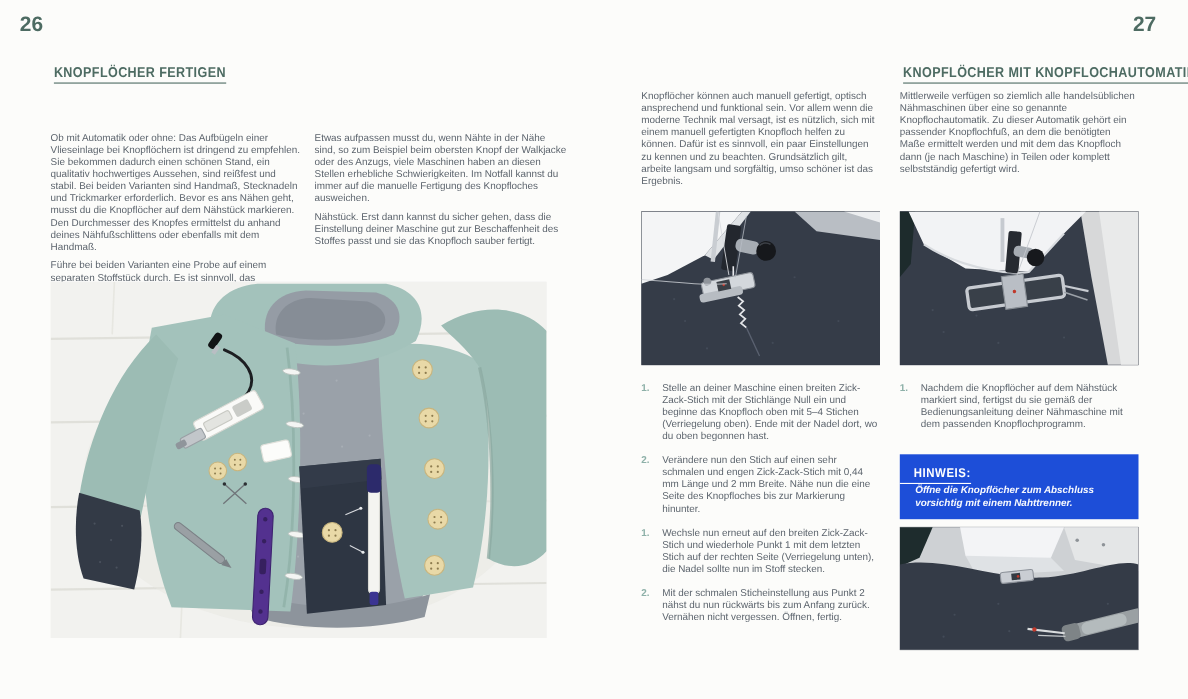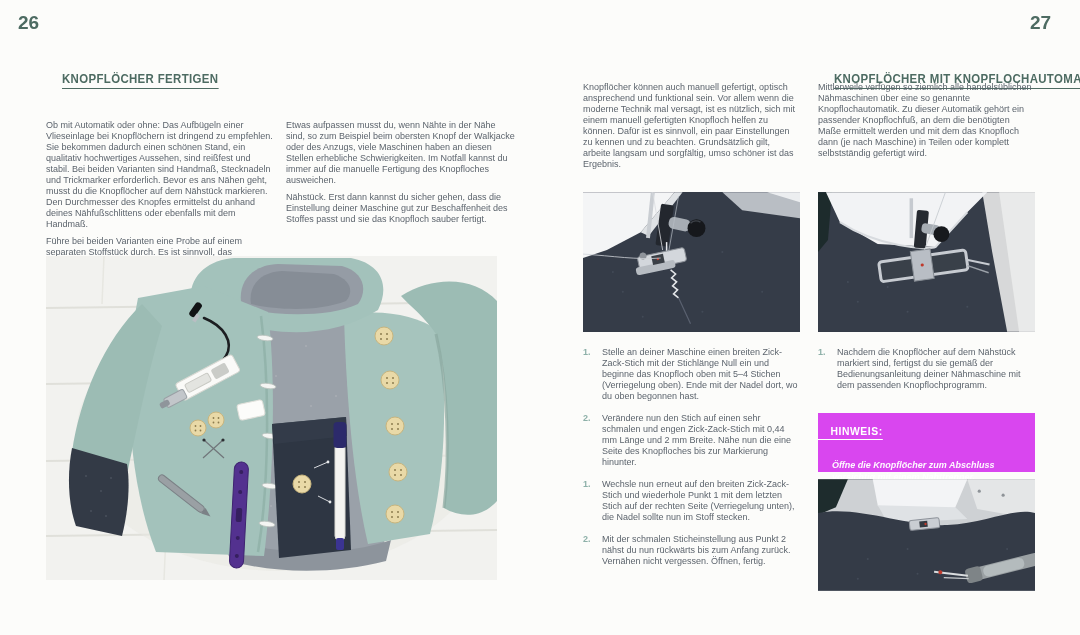--- a/index.html
+++ b/index.html
@@ -10,21 +10,21 @@
     color:#5c646d;
   }
   .page{position:absolute;top:0;height:635px;width:540px;}
   .page-left{left:0;padding-left:40px;}
   .page-right{left:540px;text-decoration:underline;}
   .page-num{
     position:absolute;top:12px;font-size:19px;font-weight:700;color:#4d6b62;
   }
   .page-num.pn-left{left:18px;}
   .heading{
-    position:absolute;margin:16px;font-size:13px;font-weight:700;color:#4d6b62;
+    position:absolute;margin:3px;font-size:13px;font-weight:700;color:#4d6b62;
     letter-spacing:.4px;white-space:nowrap;
   }
   .heading > span{
     display:inline-block;transform:scaleX(.88);transform-origin:left top;
     border-bottom:1.5px solid #4d6b62;padding-bottom:2px;
   }
   p{margin:0 0 6px 0;}
   .body-txt{font-size:9px;line-height:11px;text-align:left;}
   .cols{position:absolute;left:46px;top:84px;width:470px;display:flex;gap:11px;margin-top:36px;}
   .cols .col{width:229px;}
@@ -40,29 +40,29 @@
   .photo-b{left:278px;top:192px;width:217px;height:140px;}
   .photo-c{left:278px;top:479px;width:217px;height:112px;}
   .steps{position:absolute;width:217px;}
   .steps-1{left:43px;top:347px;}
   .steps-2{left:278px;top:347px;}
   .step{display:grid;grid-template-columns:16px 1fr;column-gap:3px;margin-bottom:11px;
         font-size:9px;line-height:11px;}
   .step .num{color:#8db0a8;font-weight:700;}
   .hinweis{
     position:absolute;left:278px;top:413px;width:217px;height:59px;
-    background:#d946ef;box-sizing:border-box;padding:8px 12px 6px 14px;color:#fff;
+    background:#1d4ed8;box-sizing:border-box;padding:8px 12px 6px 14px;color:#fff;
   }
   .hinweis-title{
     font-size:11.5px;font-weight:700;letter-spacing:.6px;
     display:inline-block;transform:scaleX(.9);transform-origin:left top;
     border-bottom:1.5px solid #fff;margin-left:-14px;padding-left:14px;padding-bottom:2px;
   }
   .hinweis-text{
-    margin-top:20px;font-size:9px;line-height:11.5px;font-style:italic;font-weight:700;
+    margin-top:0;font-size:9px;line-height:11.5px;font-style:italic;font-weight:700;
     color:rgba(255,255,255,.97);
   }
 </style>
 </head>
 <body>
 
 <div class="page page-left">
   <div class="page-num pn-left">26</div>
 
   <h1 class="heading" style="left:46px;top:55px;"><span>KNOPFLÖCHER FERTIGEN</span></h1>

